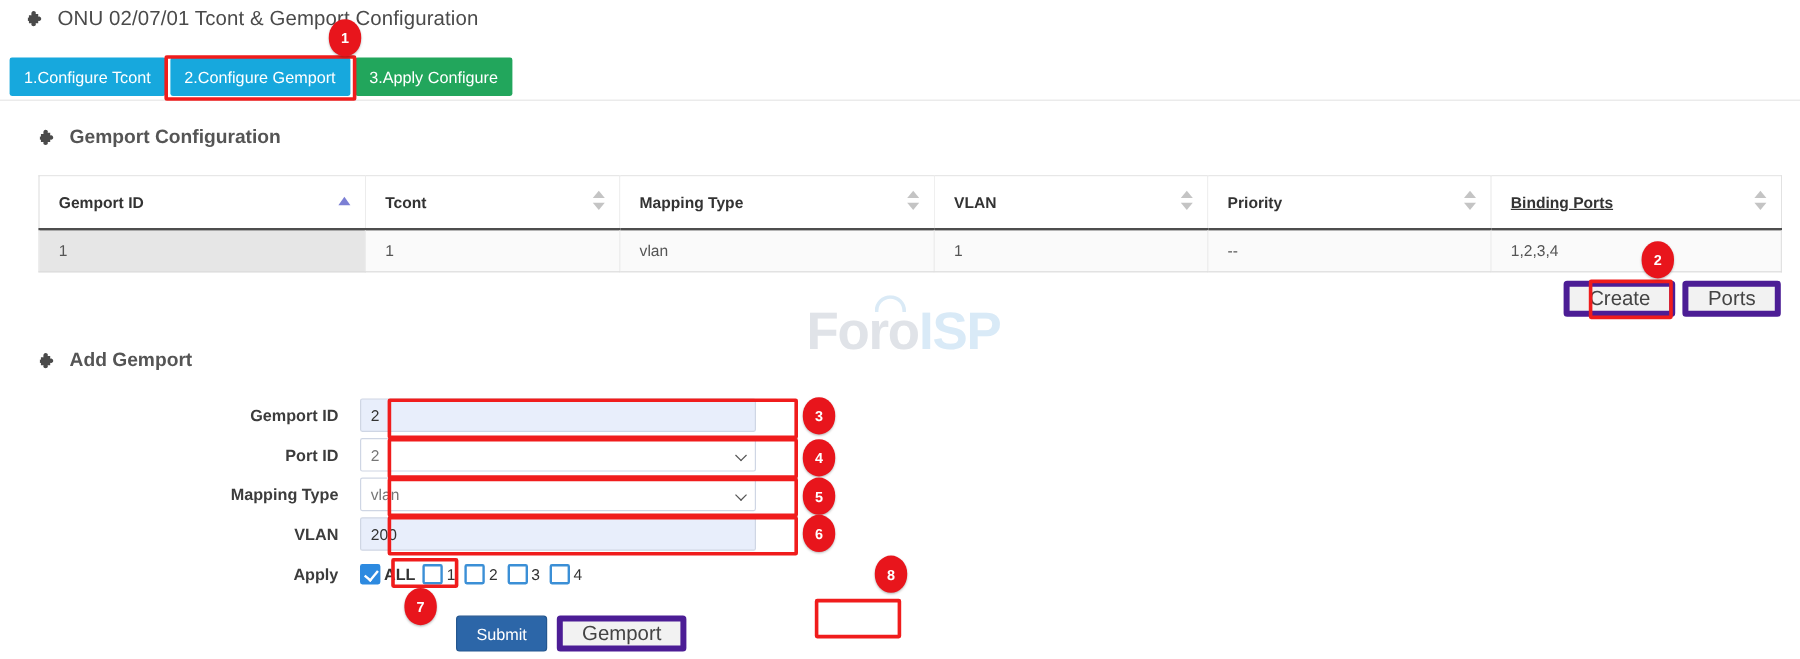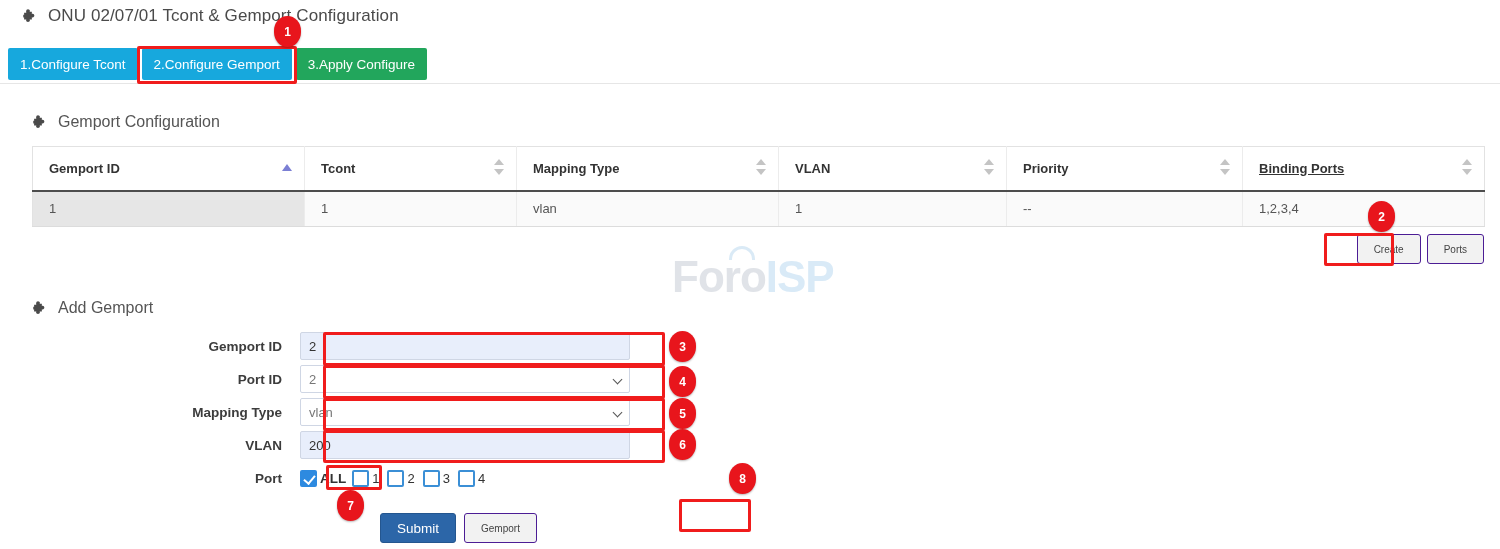--- a/index.html
+++ b/index.html
@@ -28,21 +28,21 @@
     color:#fff; font-size:13.5px; border:none; cursor:pointer;
     border-radius:2px; white-space:nowrap;
   }
   .tab-cyan { background:#17a8dd; }
   .tab-green { background:#22a65c; }
   .tabsep { position:absolute; left:0; top:83px; width:1500px; height:1px; background:#e6e6e6; }
 
   
   .section-head {
     position:absolute; display:flex; align-items:center; gap:10px;
-    font-size:16px; color:#555; font-weight:400;margin-top:7px;
+    font-size:16px; color:#555; font-weight:700;
   }
   #gemport-config-head { left:32px; top:106px; }
   #add-gemport-head { left:32px; top:292px; }
 
   
   .table-wrap { position:absolute; left:32px; top:146px; width:1452px; }
   table.grid { border-collapse:collapse; width:1452px; table-layout:fixed; }
   table.grid th {
     height:44px; text-align:left; vertical-align:middle;
     font-size:13px; font-weight:bold; color:#333;
@@ -68,22 +68,22 @@
     border-bottom:7px solid #7b7fd4;
   }
   .sort-both { position:absolute; right:12px; top:50%; margin-top:-9px; width:10px; height:18px; }
   .sort-both i { display:block; width:0;height:0; border-left:5px solid transparent; border-right:5px solid transparent; }
   .sort-both i.up { border-bottom:6px solid #c4c4c4; margin-bottom:4px; }
   .sort-both i.dn { border-top:6px solid #c4c4c4; }
 
   
   .crud-row { position:absolute; right:16px; top:234px; display:flex; gap:6px; }
   .btn-plain {
-    height:30px; padding:0 16px; background:#f2f2f2; border:1px solid #4c1d95;
-    color:#444; font-size:10px; border-radius:3px; cursor:pointer;
+    height:30px; padding:0 16px; background:#f2f2f2; border:5px solid #4c1d95;
+    color:#444; font-size:17px; border-radius:3px; cursor:pointer;
     display:flex; align-items:center; justify-content:center;
   }
 
   
   .watermark {
     position:absolute; left:672px; top:252px; width:160px; height:50px;
     font-size:44px; font-weight:bold; letter-spacing:-1px; user-select:none;
   }
   .watermark .foro { color:#e0e3e8; }
   .watermark .isp  { color:#d9eaf7; }
@@ -281,21 +281,21 @@
     </div>
 
     <div class="frow">
       <div class="flabel">VLAN</div>
       <div class="fctl">
         <input class="txt" type="text" value="200" style="">
       </div>
     </div>
 
     <div class="frow">
-      <div class="flabel">Port</div>
+      <div class="flabel">Apply</div>
       <div class="fctl">
         <div class="ports">
           <span class="ck">
             <span class="box on"></span>
             <span class="ck-label">ALL</span>
           </span>
           <span class="ck">
             <span class="box"></span>
             <span class="ck-num">1</span>
           </span>

